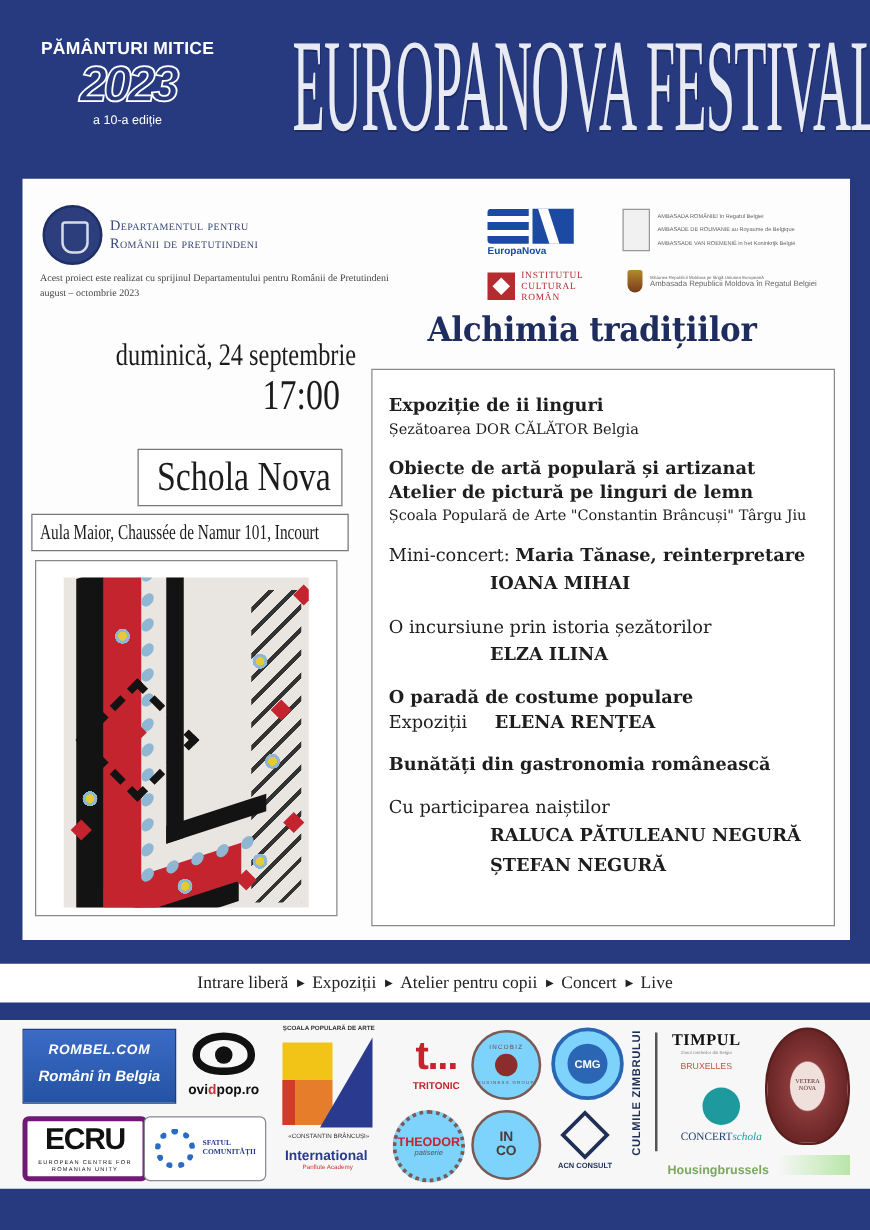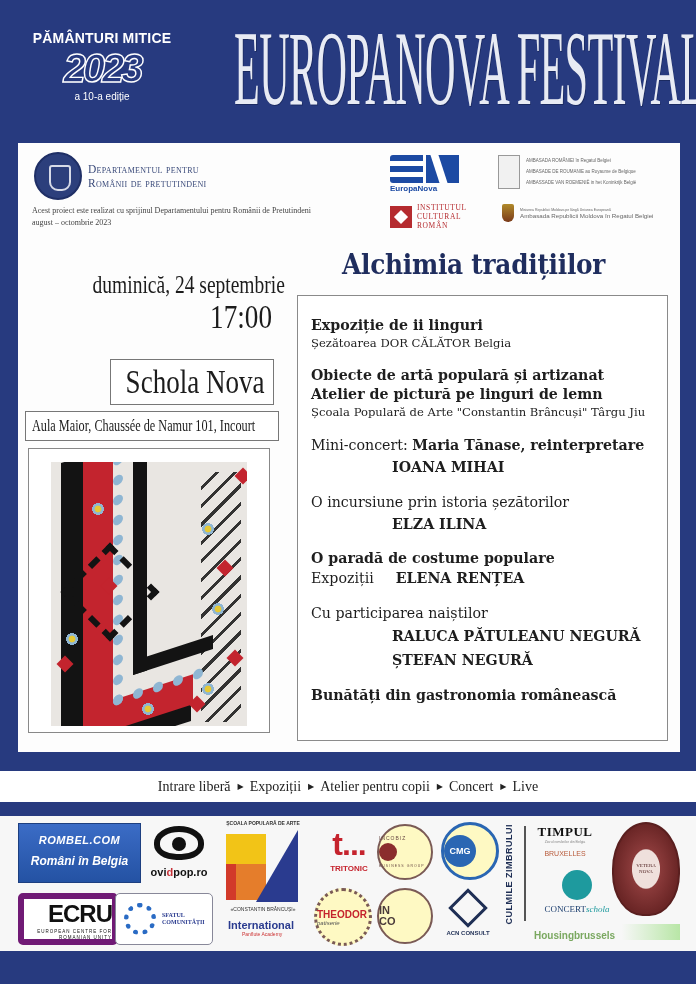--- a/index.html
+++ b/index.html
@@ -12,21 +12,21 @@
   .hdr-left .yr { font-family: "Liberation Sans", sans-serif; font-size: 40px; font-weight: bold; line-height: 40px;
                   color: #273a7f; -webkit-text-stroke: 1.4px #fff; letter-spacing: -3px; margin-top: 2px; font-style: italic; }
   .hdr-left .t3 { font-family: "Liberation Sans", sans-serif; font-size: 10px; margin-top: 3px; }
   .hdr-title { position: absolute; left: 234px; top: 8px; width: 440px; height: 122px; color: #e8ebf4;
                font-family: "Liberation Serif", serif; font-size: 64px; line-height: 122px; white-space: nowrap;
                transform: scaleX(0.66) scaleY(1.65); transform-origin: left center; letter-spacing: -1px;
                text-shadow: 1px 1px 0 #1b2a60; }
 
   
   .card { position: absolute; left: 18px; top: 143px; width: 662px; height: 609px; background: #fdfdfd; }
-  .sponsors-top { position: absolute; left: 0; top: 0; width: 100%; height: 95px; }
+  .sponsors-top { position: absolute; left: 0; top: 12px; width: 100%; height: 95px; }
   .dpr { position: absolute; left: 16px; top: 9px; display: flex; align-items: center; }
   .seal { width: 48px; height: 48px; border-radius: 50%; background: #2c3f7c; border: 2px solid #1f2f66; position: relative; }
   .seal::after { content: ""; position: absolute; left: 13px; top: 11px; width: 18px; height: 22px; border: 2px solid #d7dbe8; border-radius: 3px 3px 9px 9px; }
   .dpr-name { margin-left: 6px; font-family: "Liberation Serif", serif; font-size: 11.5px; color: #3a4a7a; line-height: 14px; font-variant: small-caps; letter-spacing: 0.3px; }
   .dpr-note { position: absolute; left: 14px; top: 62px; font-family: "Liberation Serif", serif; font-size: 8px; color: #444; line-height: 12px; }
 
   .en-logo { position: absolute; left: 372px; top: 12px; width: 70px; }
   .en-mark { display: flex; gap: 3px; height: 28px; }
   .en-e { width: 33px; height: 28px; background: repeating-linear-gradient(#1c4aa3 0 6px, #fff 6px 11px); border-radius: 3px 0 0 3px; }
   .en-n { width: 33px; height: 28px; background: #1c4aa3; position: relative; }
@@ -103,30 +103,30 @@
   .spa { left: 222px; top: 4px; width: 82px; height: 128px; font-family: "Liberation Sans", sans-serif; text-align: center; }
   .spa .top { font-size: 5px; font-weight: bold; color: #333; }
   .spa .mark { position: relative; height: 74px; margin: 4px 0 0 4px; }
   .spa .y { position: absolute; left: 0; top: 4px; width: 40px; height: 30px; background: #f2c417; }
   .spa .o { position: absolute; left: 0; top: 34px; width: 40px; height: 36px; background: #e57d2b; }
   .spa .r { position: absolute; left: 0; top: 34px; width: 10px; height: 36px; background: #d23a2a; }
   .spa .bl { position: absolute; left: 30px; top: 0; width: 0; height: 0; border-left: 42px solid transparent; border-bottom: 72px solid #2a3b8f; }
   .spa .bot { font-size: 5px; color: #333; margin-top: 2px; }
   .spa .intl { font-size: 11px; font-weight: bold; color: #2a3b8f; margin-top: 7px; text-align: left; padding-left: 6px; }
   .spa .intl small { display: block; font-size: 5px; color: #c33; font-weight: normal; padding-left: 14px; }
-  .ecru { left: 18px; top: 77px; width: 100px; height: 52px; border: 6px solid #701a75; border-radius: 5px; background: #fff; text-align: right; font-family: "Liberation Sans", sans-serif; }
+  .ecru { left: 18px; top: 77px; width: 100px; height: 52px; border: 4px solid #701a75; border-radius: 5px; background: #fff; text-align: center; font-family: "Liberation Sans", sans-serif; }
   .ecru .big { font-size: 24px; font-weight: bold; letter-spacing: -1px; color: #111; line-height: 30px; }
   .ecru .sm { font-size: 4.5px; letter-spacing: 1px; color: #111; line-height: 6px; }
   .statul { left: 115px; top: 77px; width: 98px; height: 52px; border: 1px solid #889; border-radius: 5px; background: #fff; display: flex; align-items: center; }
   .statul .ring { width: 32px; height: 32px; border-radius: 50%; border: 5px dotted #2a6bc4; margin-left: 8px; }
   .statul .txt { font-family: "Liberation Serif", serif; font-size: 6px; color: #2a3b8f; font-weight: bold; margin-left: 6px; line-height: 7px; }
   .tritonic { left: 318px; top: 12px; width: 62px; text-align: center; font-family: "Liberation Sans", sans-serif; color: #c5232d; }
   .tritonic .a { font-size: 32px; font-weight: bold; line-height: 32px; letter-spacing: -1px; }
   .tritonic .b { font-size: 8px; font-weight: bold; margin-top: 4px; }
-  .circ { width: 56px; height: 56px; border-radius: 50%; border: 2px solid #7a5a55; background: #fef9c3; display: flex; align-items: flex-start; justify-content: center; flex-direction: column; font-family: "Liberation Sans", sans-serif; }
+  .circ { width: 56px; height: 56px; border-radius: 50%; border: 2px solid #7a5a55; background: #7dd3fc; display: flex; align-items: center; justify-content: center; flex-direction: column; font-family: "Liberation Sans", sans-serif; }
   .incobiz { left: 377px; top: 8px; }
   .incobiz .dot { width: 18px; height: 18px; border-radius: 50%; background: #8b2d2d; }
   .incobiz .lab { font-size: 5px; color: #6a4a45; letter-spacing: 1px; margin-bottom: 2px; }
   .cmg { left: 441px; top: 6px; width: 58px; height: 58px; border-color: #2a66b3; border-width: 3px; }
   .cmg .in { width: 32px; height: 32px; border-radius: 50%; background: #2a66b3; color: #fff; font-size: 9px; font-weight: bold; display: flex; align-items: center; justify-content: center; }
   .theodor { left: 314px; top: 72px; width: 58px; height: 58px; border: 3px dotted #7a5a55; }
   .theodor .n { font-size: 10px; font-weight: bold; color: #c5232d; }
   .theodor .p { font-size: 6px; font-style: italic; color: #555; }
   .inco { left: 377px; top: 72px; }
   .inco .n { font-size: 11px; font-weight: bold; color: #4a3a3a; line-height: 11px; text-align: center; }
@@ -257,26 +257,26 @@
     </div>
     <div class="pg">
       <div class="m">O incursiune prin istoria șezătorilor</div>
       <div class="ind">ELZA ILINA</div>
     </div>
     <div class="pg">
       <div class="b">O paradă de costume populare</div>
       <div class="m"><span>Expoziții</span><span class="gap"></span><b>ELENA RENȚEA</b></div>
     </div>
     <div class="pg">
+      <div class="b">Bunătăți din gastronomia românească</div>
+    </div>
+    <div class="pg">
       <div class="m">Cu participarea naiștilor</div>
       <div class="ind2">RALUCA PĂTULEANU NEGURĂ</div>
       <div class="ind2">ȘTEFAN NEGURĂ</div>
-    </div>
-    <div class="pg">
-      <div class="b">Bunătăți din gastronomia românească</div>
     </div>
   </div>
 </div>
 
 <div class="tagline-band">
   <div class="tagline">
     <span>Intrare liberă</span>
     <span class="sep">▶</span>
     <span>Expoziții</span>
     <span class="sep">▶</span>

